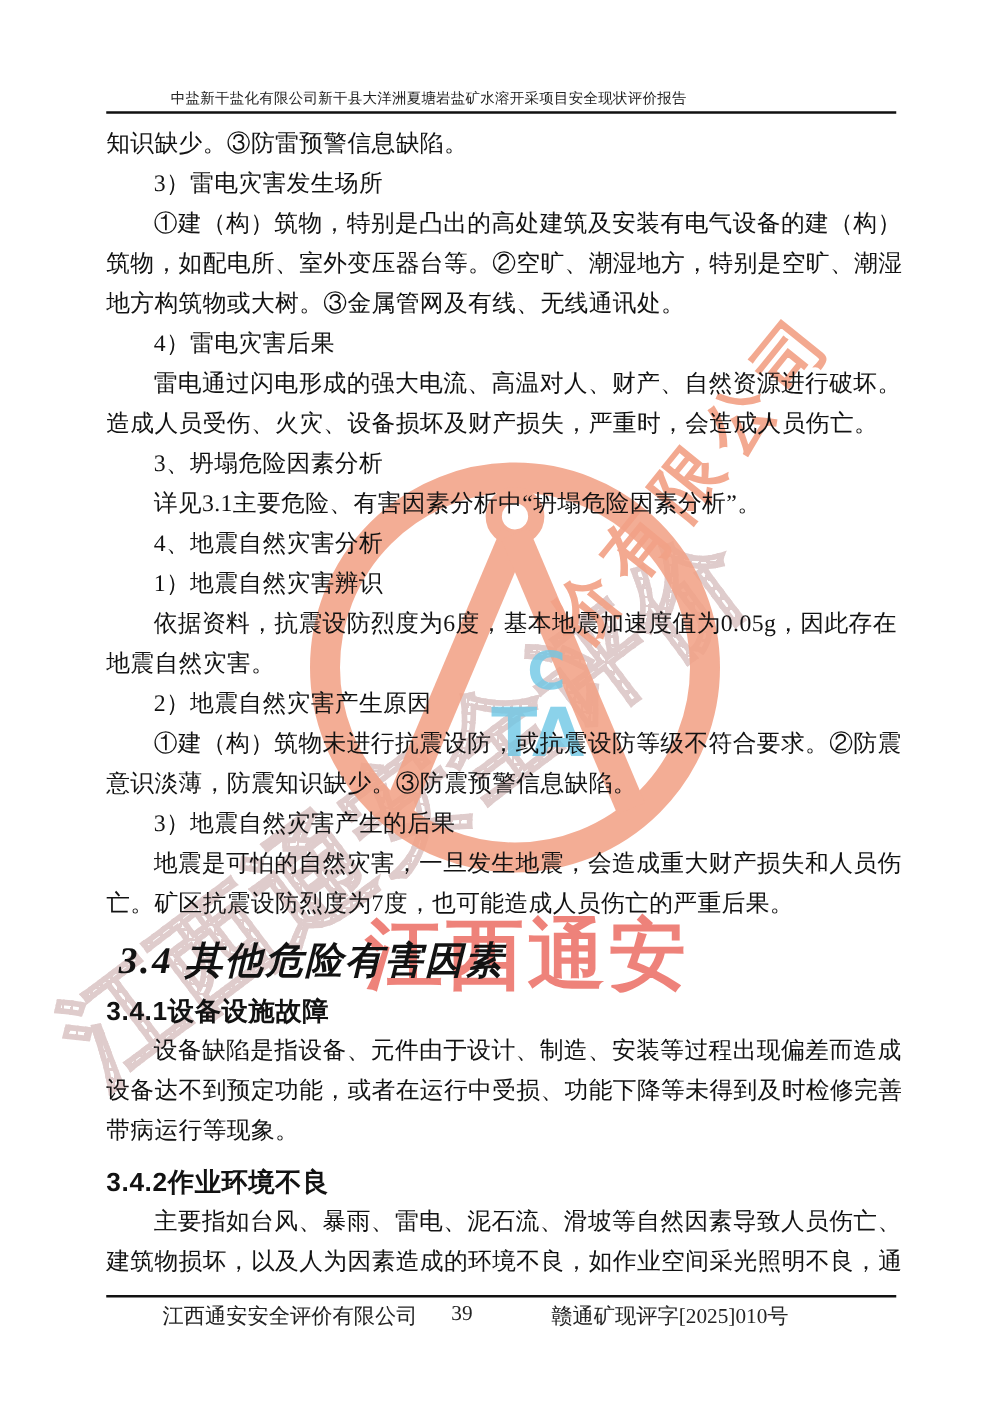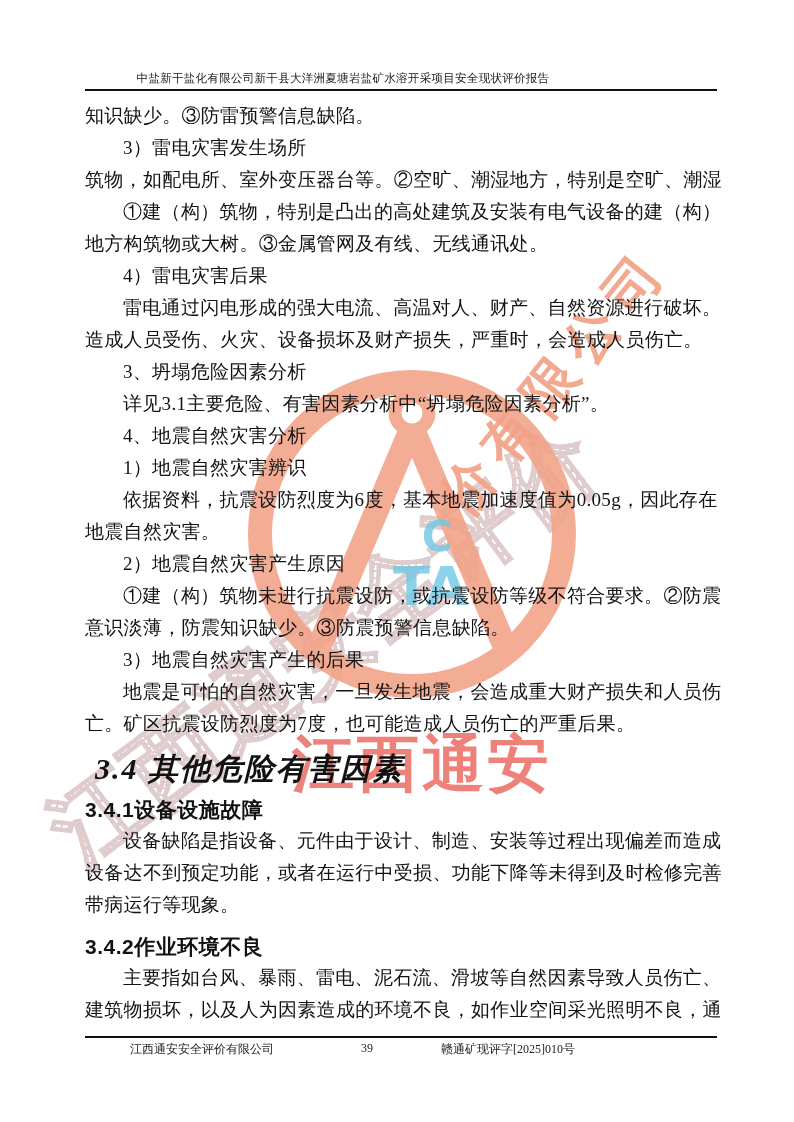--- a/index.html
+++ b/index.html
@@ -24,21 +24,21 @@
   .line.h1{height:30px;line-height:30px;padding-top:14px;font-size:30px;
     font-weight:bold;font-style:italic;letter-spacing:2px;margin-left:10px;}
   .line.h2{height:30px;line-height:30px;padding-top:11px;font-size:21px;
     font-weight:bold;font-style:normal;letter-spacing:0.5px;
     font-family:"Liberation Sans","DejaVu Sans",sans-serif;}
 
   
   .footer-rule{position:absolute;top:1036px;left:85px;width:632px;height:0;
     border-top:2.4px solid #111;}
   .doc-footer{position:absolute;top:1041px;left:85px;width:632px;
-    display:grid;grid-template-columns:1fr 80px 1fr;font-size:12px;color:#222;}
+    display:grid;grid-template-columns:1fr 80px 1fr;font-size:17px;color:#222;}
   .doc-footer .f-left{text-align:left;padding-left:45px;}
   .doc-footer .f-center{text-align:left;}
   .doc-footer .f-right{text-align:left;}
 
   
   .watermark{position:absolute;inset:0;z-index:0;pointer-events:none;}
   .wm-logo{position:absolute;left:233px;top:355px;opacity:0.88;}
   .wm-hatch{position:absolute;left:62px;top:782px;transform:rotate(-37deg);
     transform-origin:left center;font-size:92px;font-weight:bold;letter-spacing:2px;
     white-space:nowrap;color:transparent;-webkit-text-stroke:1.6px var(--hatch);
@@ -82,22 +82,22 @@
 
     <div class="wm-red">江西通安</div>
   </div>
 
   <div class="doc-header">中盐新干盐化有限公司新干县大洋洲夏塘岩盐矿水溶开采项目安全现状评价报告</div>
   <div class="header-rule"></div>
 
   <div class="content">
       <div class="line body">知识缺少。③防雷预警信息缺陷。</div>
       <div class="line body indent">3）雷电灾害发生场所</div>
+      <div class="line body indent">①建（构）筑物，特别是凸出的高处建筑及安装有电气设备的建（构）</div>
       <div class="line body">筑物，如配电所、室外变压器台等。②空旷、潮湿地方，特别是空旷、潮湿</div>
-      <div class="line body indent">①建（构）筑物，特别是凸出的高处建筑及安装有电气设备的建（构）</div>
       <div class="line body">地方构筑物或大树。③金属管网及有线、无线通讯处。</div>
       <div class="line body indent">4）雷电灾害后果</div>
       <div class="line body indent">雷电通过闪电形成的强大电流、高温对人、财产、自然资源进行破坏。</div>
       <div class="line body">造成人员受伤、火灾、设备损坏及财产损失，严重时，会造成人员伤亡。</div>
       <div class="line body indent">3、坍塌危险因素分析</div>
       <div class="line body indent">详见3.1主要危险、有害因素分析中“坍塌危险因素分析”。</div>
       <div class="line body indent">4、地震自然灾害分析</div>
       <div class="line body indent">1）地震自然灾害辨识</div>
       <div class="line body indent">依据资料，抗震设防烈度为6度，基本地震加速度值为0.05g，因此存在</div>
       <div class="line body">地震自然灾害。</div>

